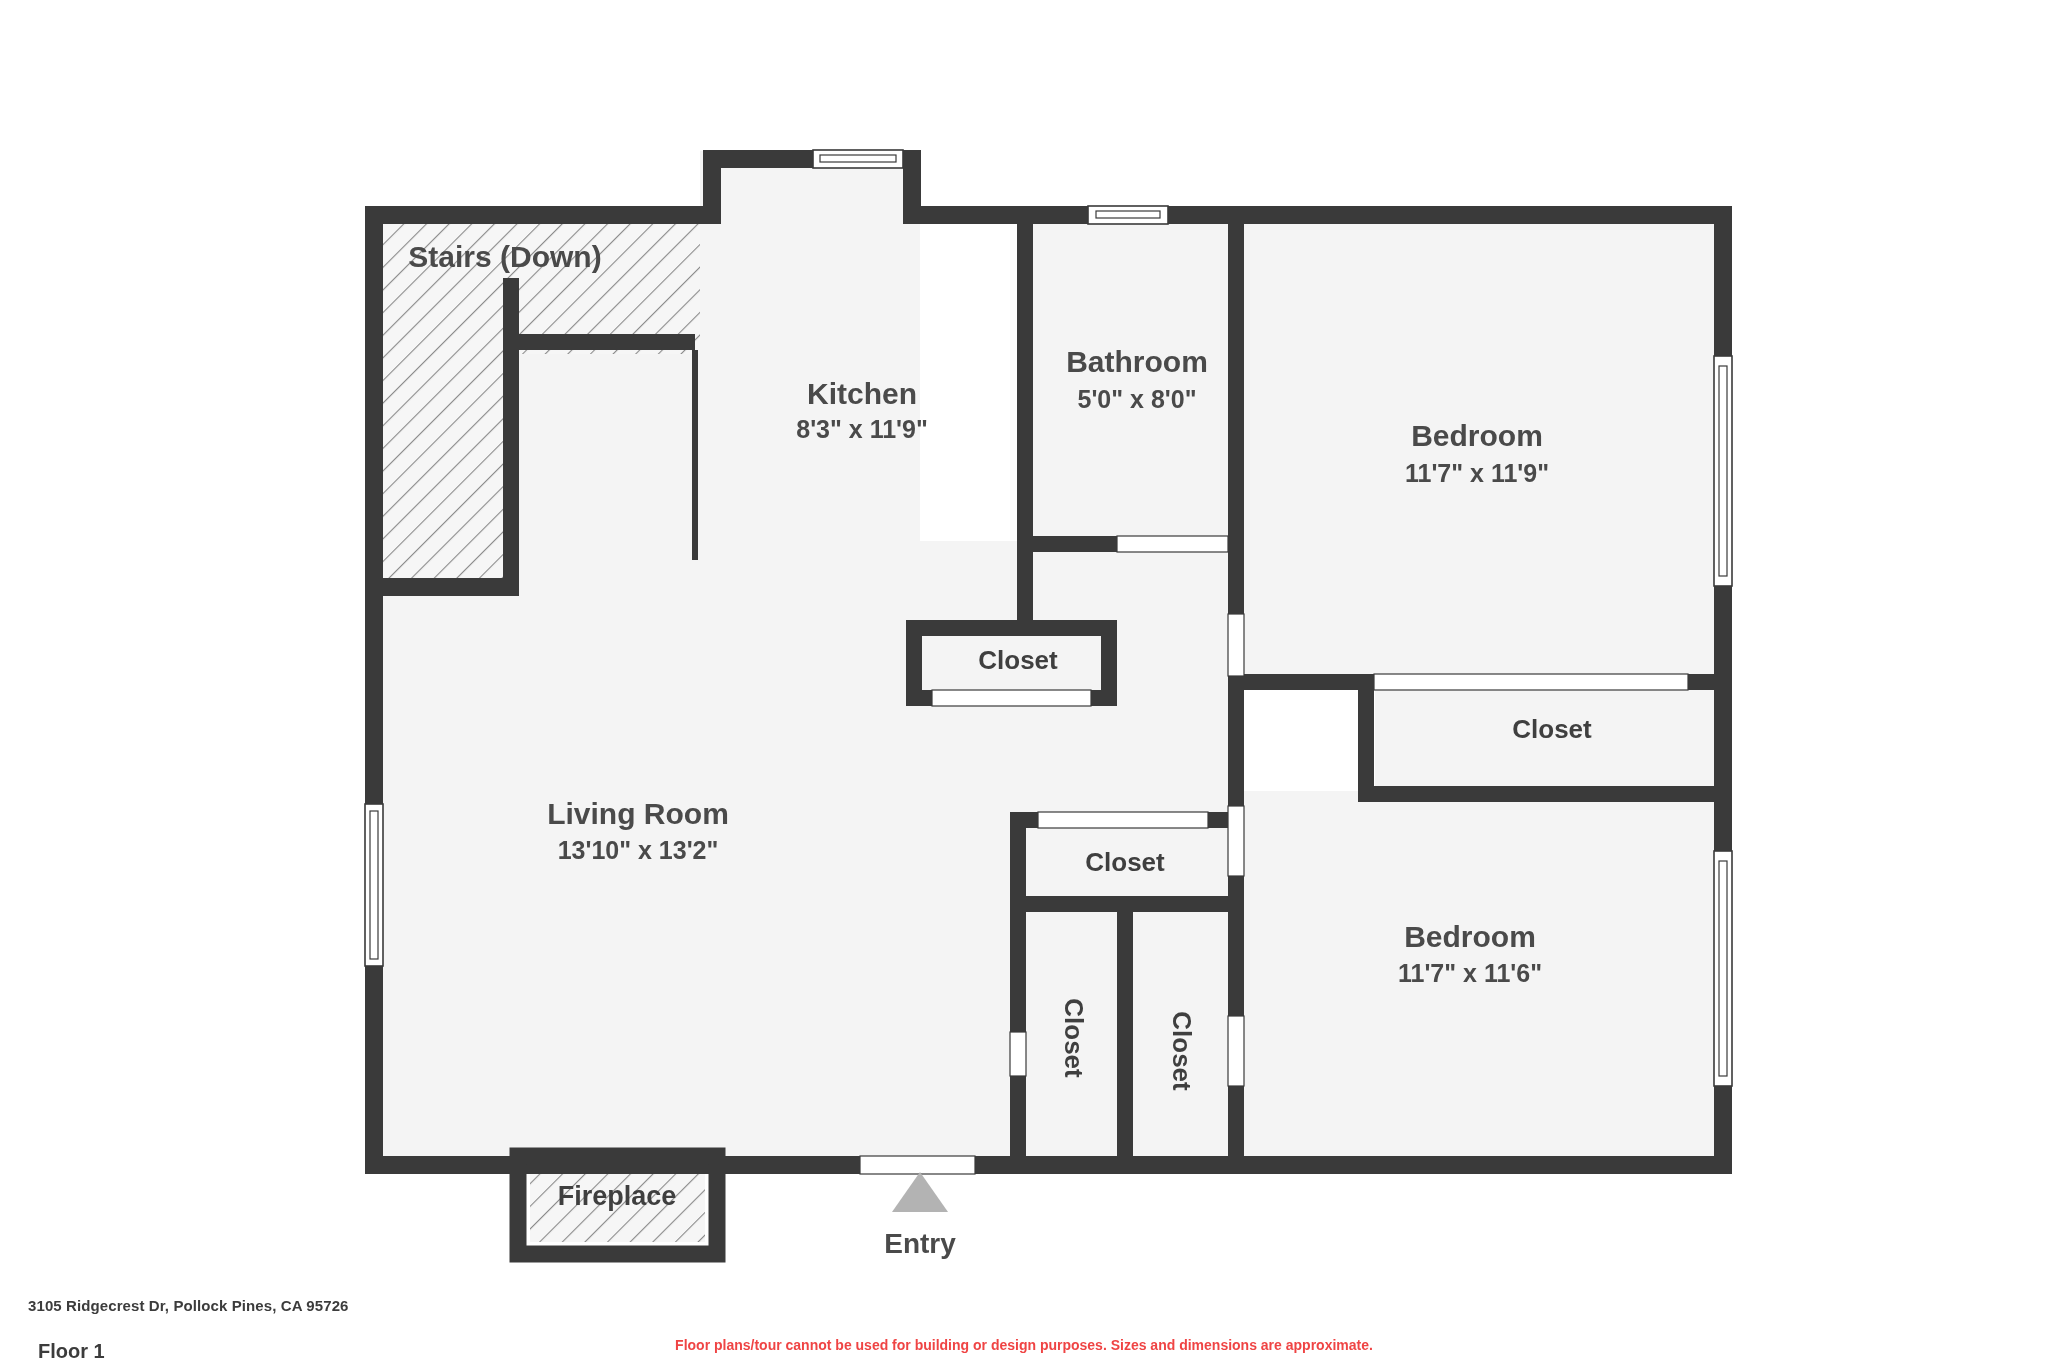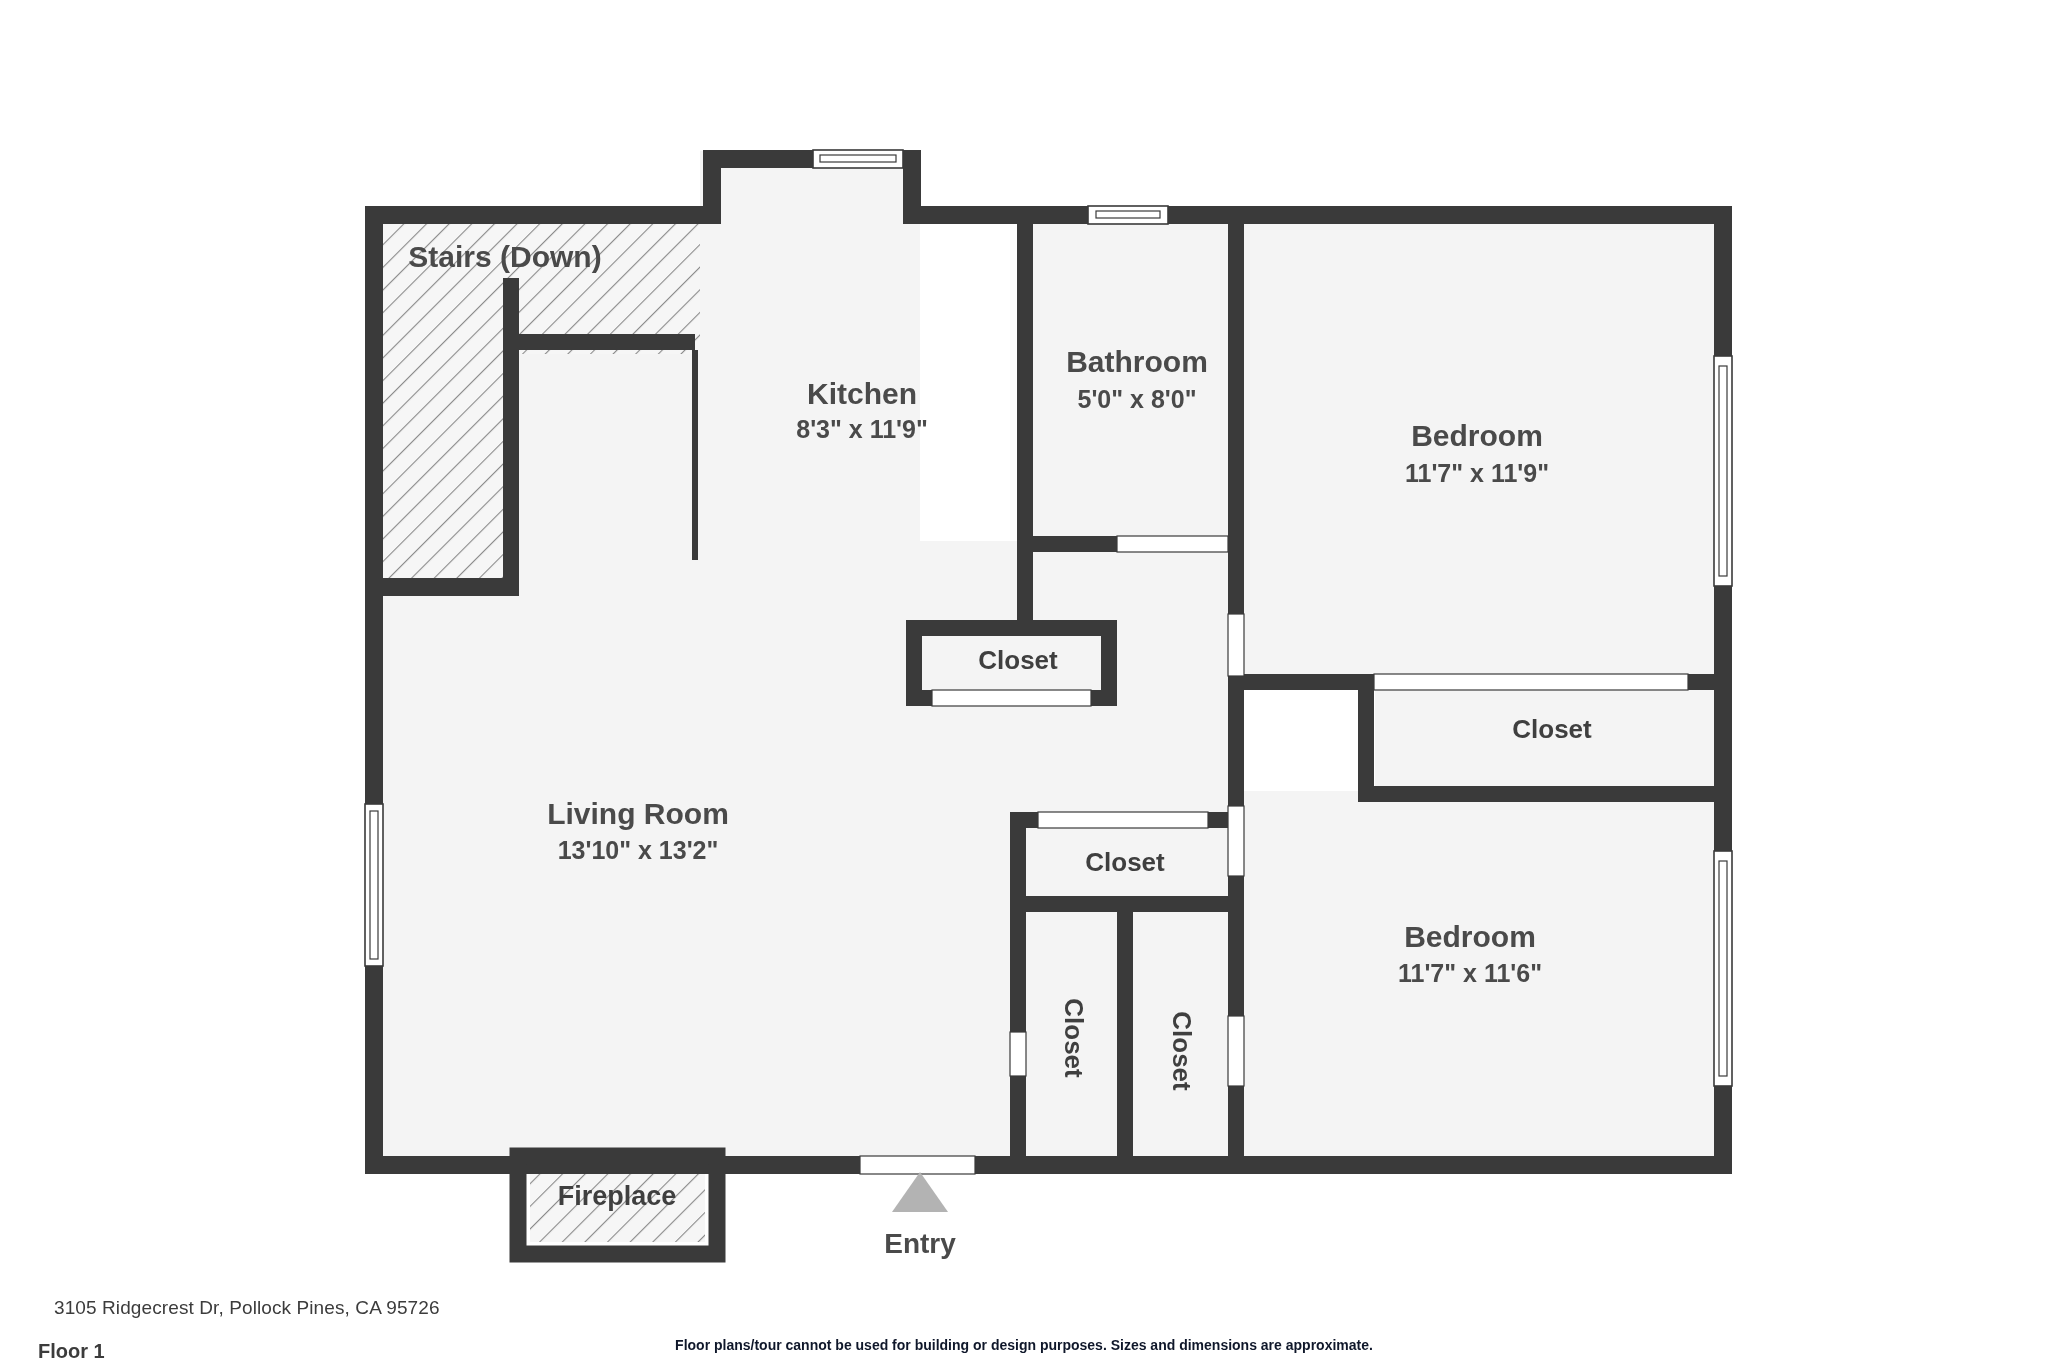--- a/index.html
+++ b/index.html
@@ -58,24 +58,24 @@
   .entry-label {
     font-size: 28px;
     font-weight: bold;
     fill: #4a4a4a;
     text-anchor: middle;
     dominant-baseline: middle;
     font-family: "Liberation Sans", sans-serif;
   }
   .footer-addr {
     position: absolute;
-    left: 54px;
+    left: 28px;
     top: 1297px;
-    font-size: 19px;
-    font-weight: normal;
+    font-size: 15px;
+    font-weight: bold;
     color: #3c3c3c;
     letter-spacing: 0.1px;
     white-space: nowrap;
   }
   .footer-floor {
     position: absolute;
     left: 38px;
     top: 1340px;
     font-size: 20px;
     font-weight: bold;
@@ -83,21 +83,21 @@
     white-space: nowrap;
   }
   .footer-disclaimer {
     position: absolute;
     left: 0;
     top: 1337px;
     width: 2048px;
     text-align: center;
     font-size: 14px;
     font-weight: bold;
-    color: #0f172a;
+    color: #ef4444;
     white-space: nowrap;
   }
 </style>
 </head>
 <body>
 
 <div id="plan-stage">
 <svg class="floorplan" viewBox="0 0 2048 1365" xmlns="http://www.w3.org/2000/svg">
   <defs>
     <pattern id="hatch" width="16" height="16" patternTransform="rotate(45)" patternUnits="userSpaceOnUse">

